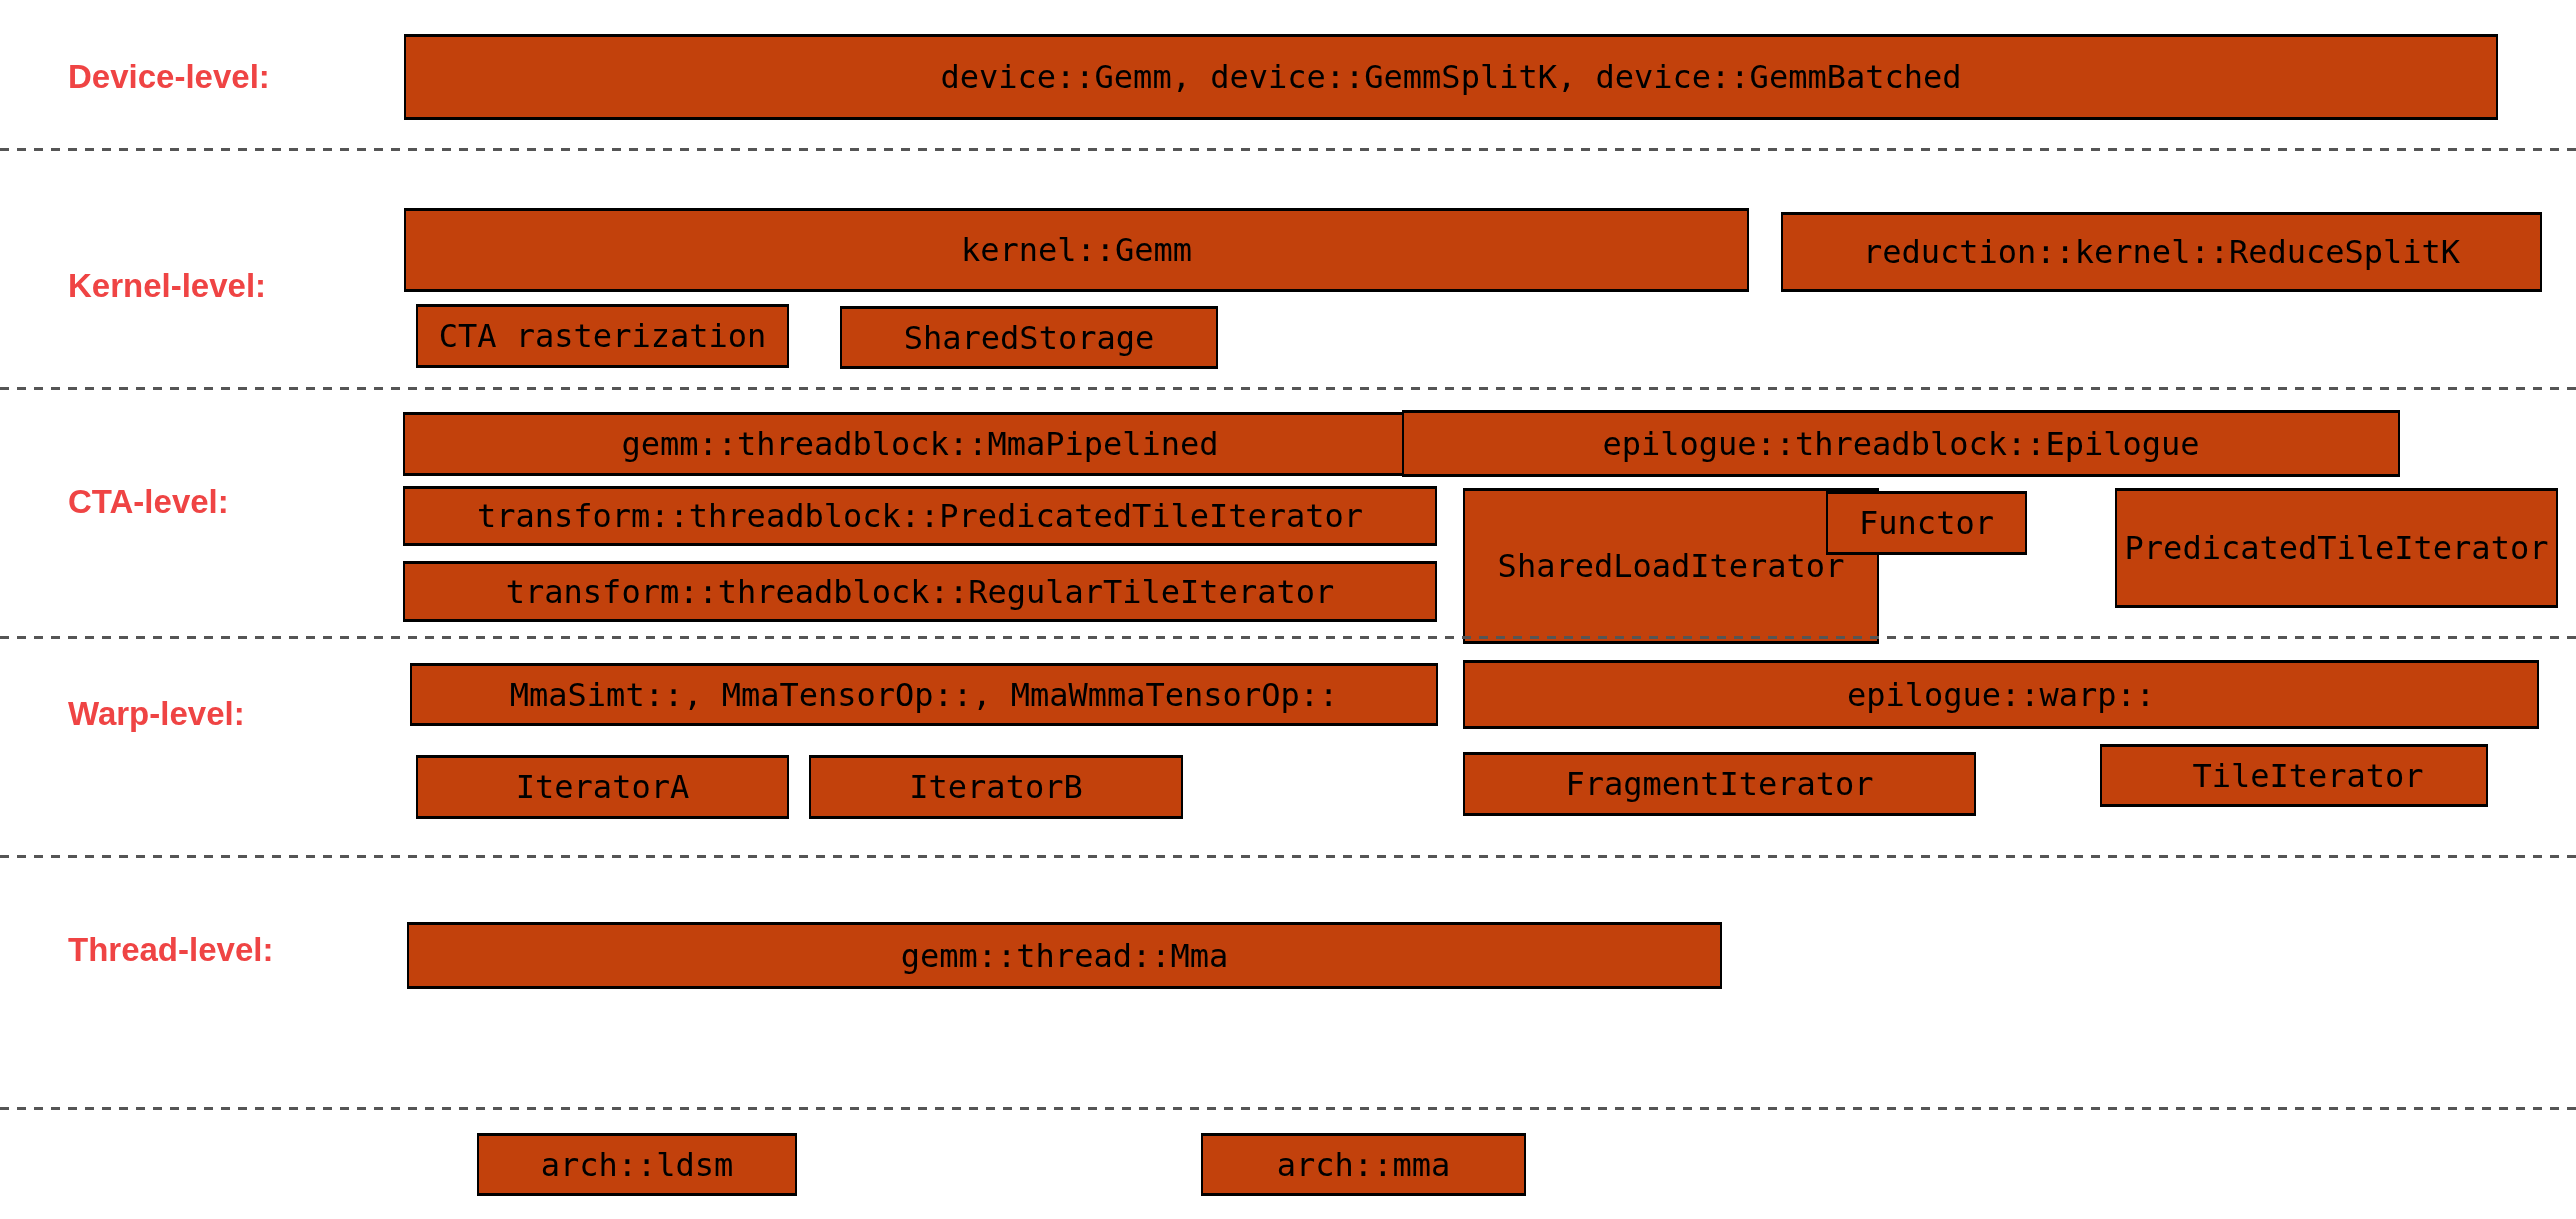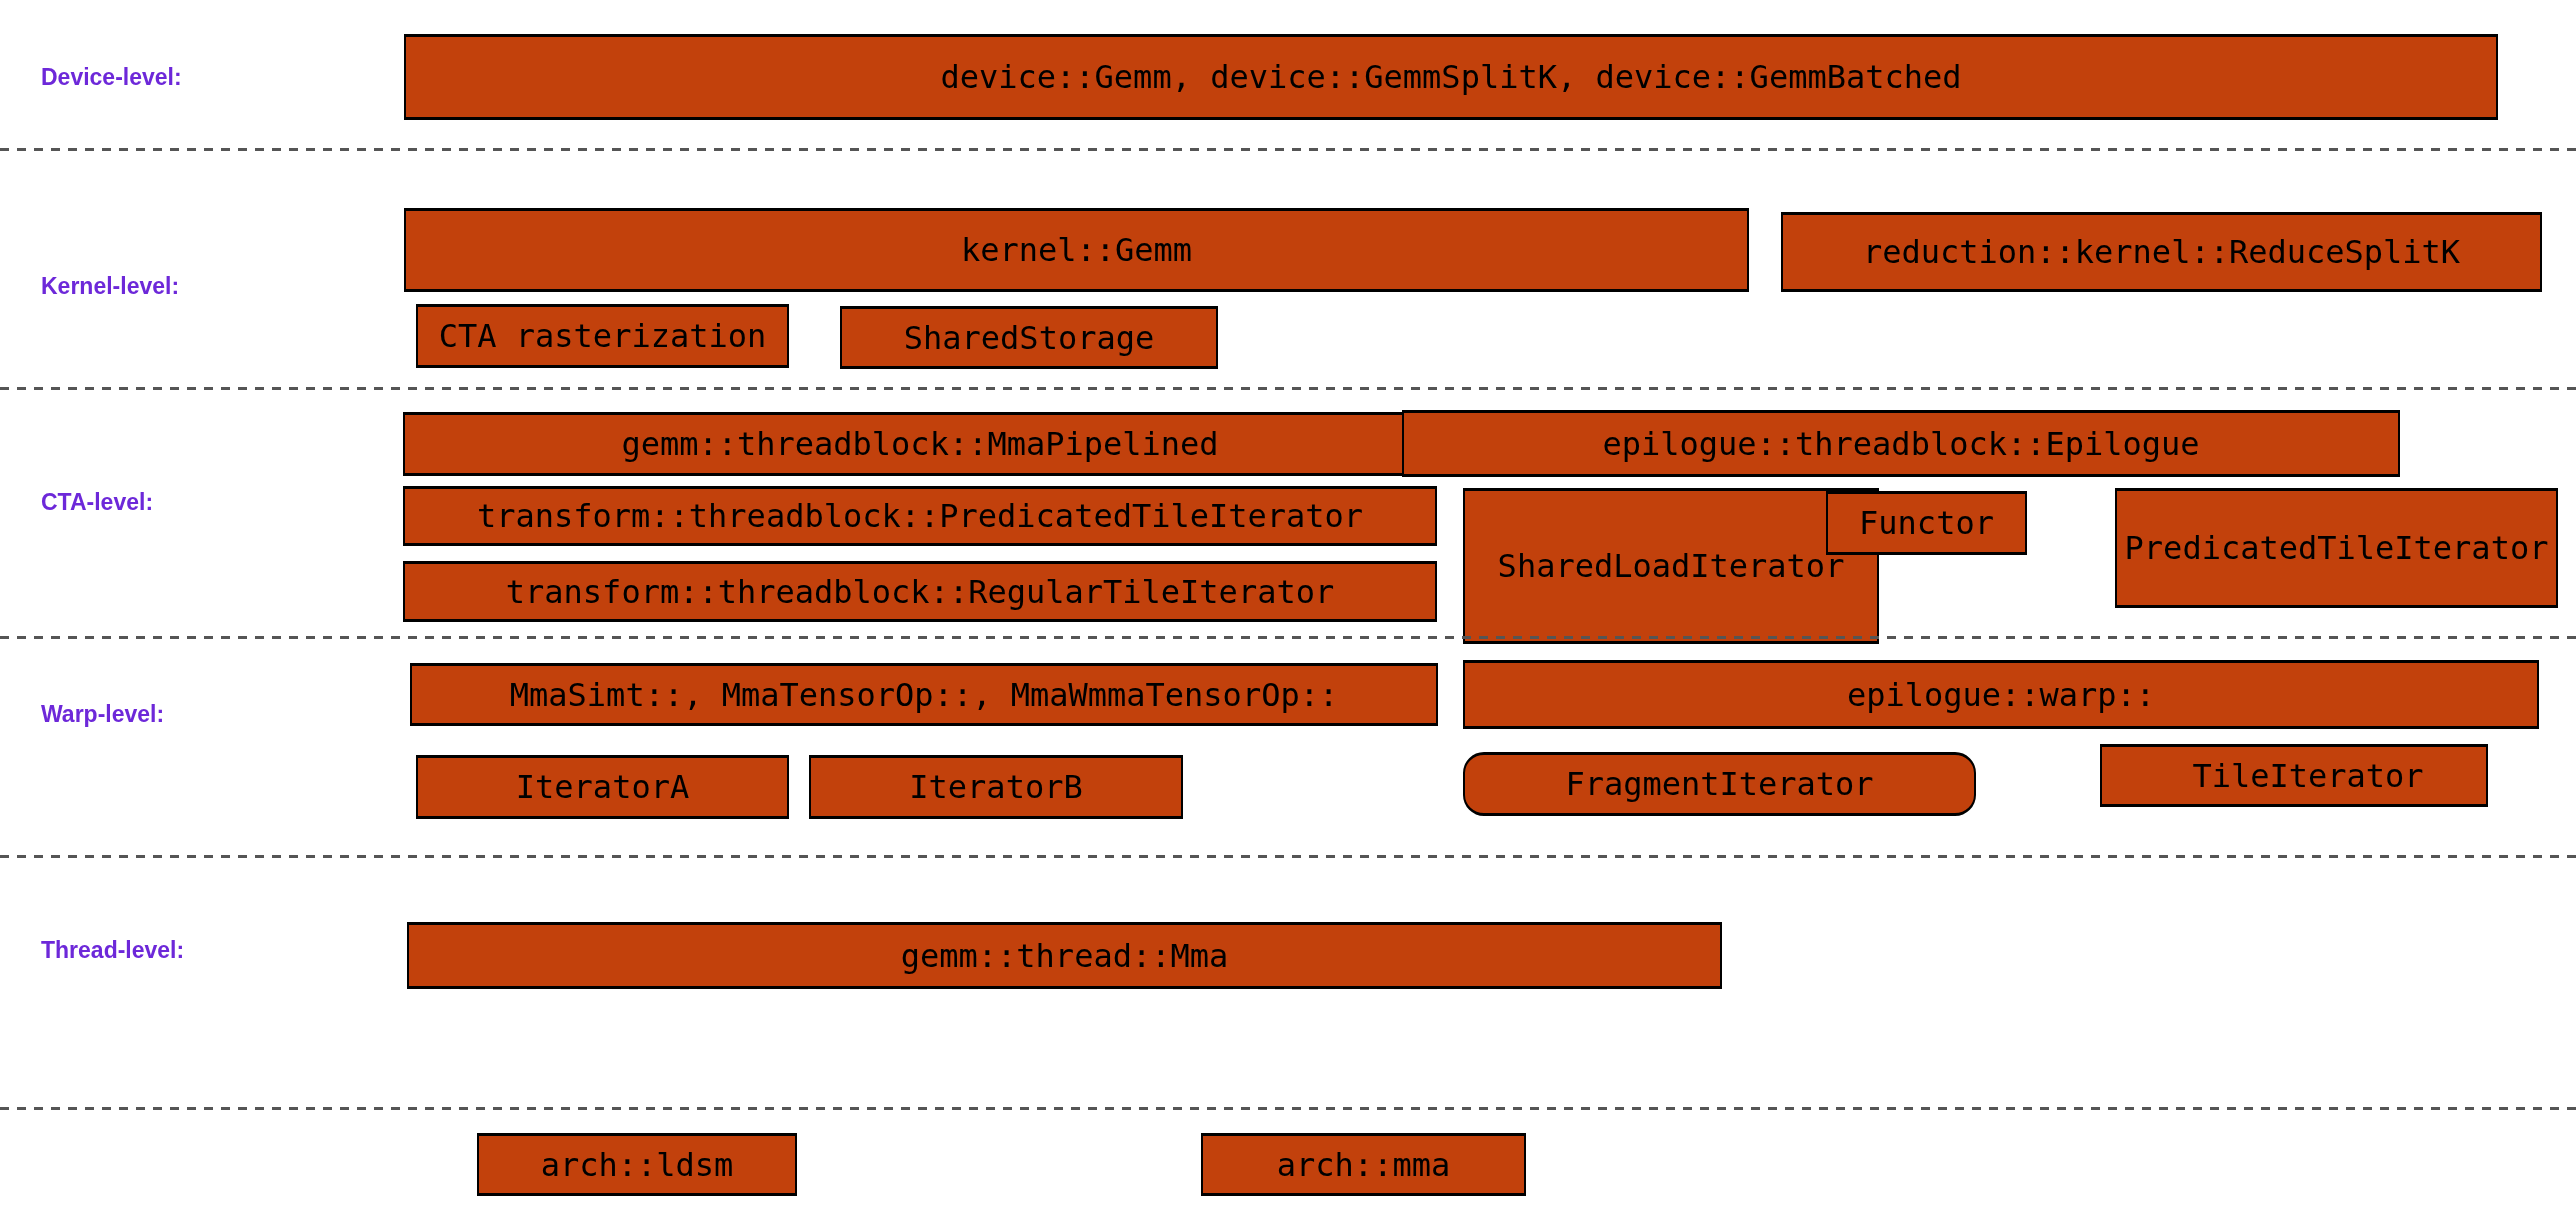--- a/index.html
+++ b/index.html
@@ -11,28 +11,28 @@
     position: relative;
     width: 2576px;
     height: 1219px;
     background: #ffffff;
     font-family: "DejaVu Sans Mono", "Liberation Mono", monospace;
     color: #000000;
     overflow: hidden;
   }
   .level-label {
     position: absolute;
-    left: 41px;
+    left: 68px;
     height: 46px;
     line-height: 46px;
     font-family: "Liberation Sans", "DejaVu Sans", sans-serif;
     font-weight: bold;
-    font-size: 23px;
+    font-size: 33px;
     letter-spacing: 0px;
-    color: #6d28d9;
+    color: #ef4444;
     white-space: nowrap;
   }
   .box {
     position: absolute;
     box-sizing: border-box;
     background: #c2410c;
     border-style: solid;
     border-color: #000000;
     border-width: 3.1px 2.3px 3.1px 2.3px;
     display: flex;
@@ -77,21 +77,21 @@
   <div class="box" style="left:1826px; top:491px; width:201px; height:64px;text-align:center;">Functor</div>
   <div class="box" style="left:2115px; top:488px; width:443px; height:120px;">PredicatedTileIterator</div>
 
   <div class="separator" style="top:636px;"></div>
 
   <div class="level-label" style="top:691px;">Warp-level:</div>
   <div class="box" style="left:410px; top:663px; width:1028px; height:63px;">MmaSimt::, MmaTensorOp::, MmaWmmaTensorOp::</div>
   <div class="box" style="left:1463px; top:660px; width:1076px; height:69px;">epilogue::warp::</div>
   <div class="box" style="left:416px; top:755px; width:373px; height:64px;">IteratorA</div>
   <div class="box" style="left:809px; top:755px; width:374px; height:64px;">IteratorB</div>
-  <div class="box" style="left:1463px; top:752px; width:513px; height:64px;border-radius:21px;">FragmentIterator</div>
+  <div class="box" style="left:1463px; top:752px; width:513px; height:64px;">FragmentIterator</div>
   <div class="box" style="left:2100px; top:744px; width:388px; height:63px;padding-left:28px;">TileIterator</div>
 
   <div class="separator" style="top:855px;"></div>
 
   <div class="level-label" style="top:927px;">Thread-level:</div>
   <div class="box" style="left:407px; top:922px; width:1315px; height:67px;">gemm::thread::Mma</div>
 
   <div class="separator" style="top:1107px;"></div>
 
   <div class="box" style="left:477px; top:1133px; width:320px; height:63px;">arch::ldsm</div>

